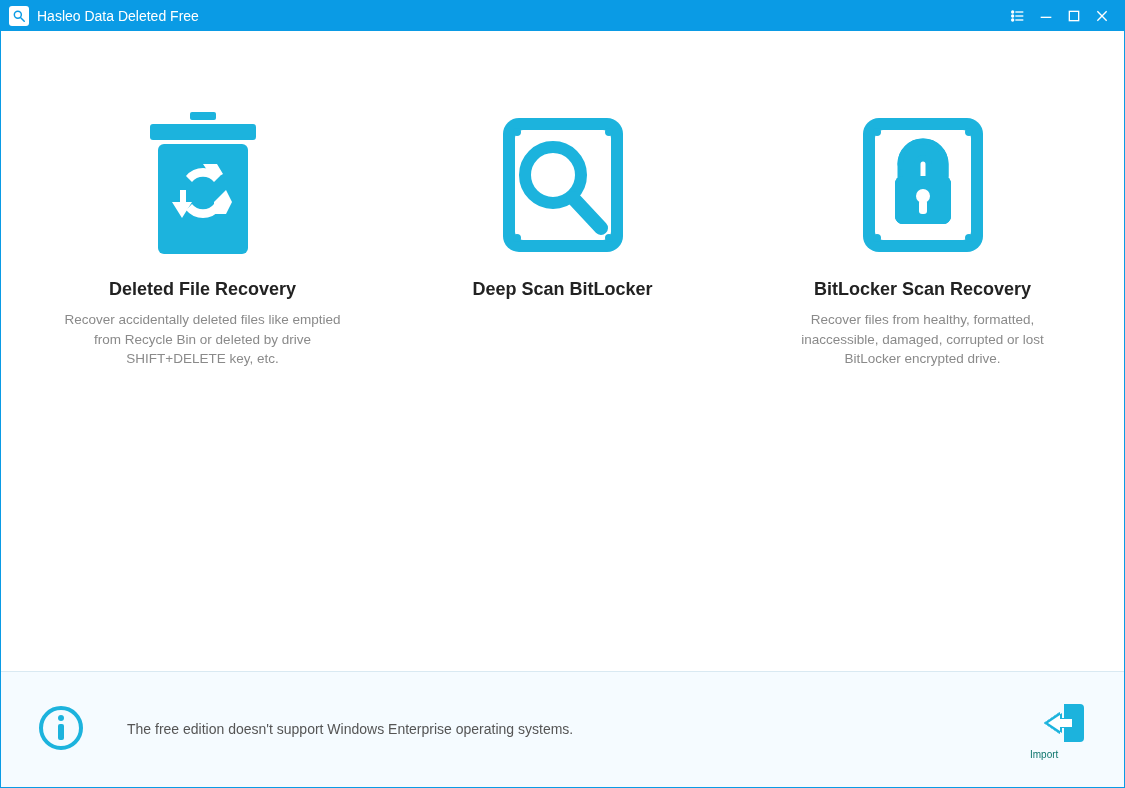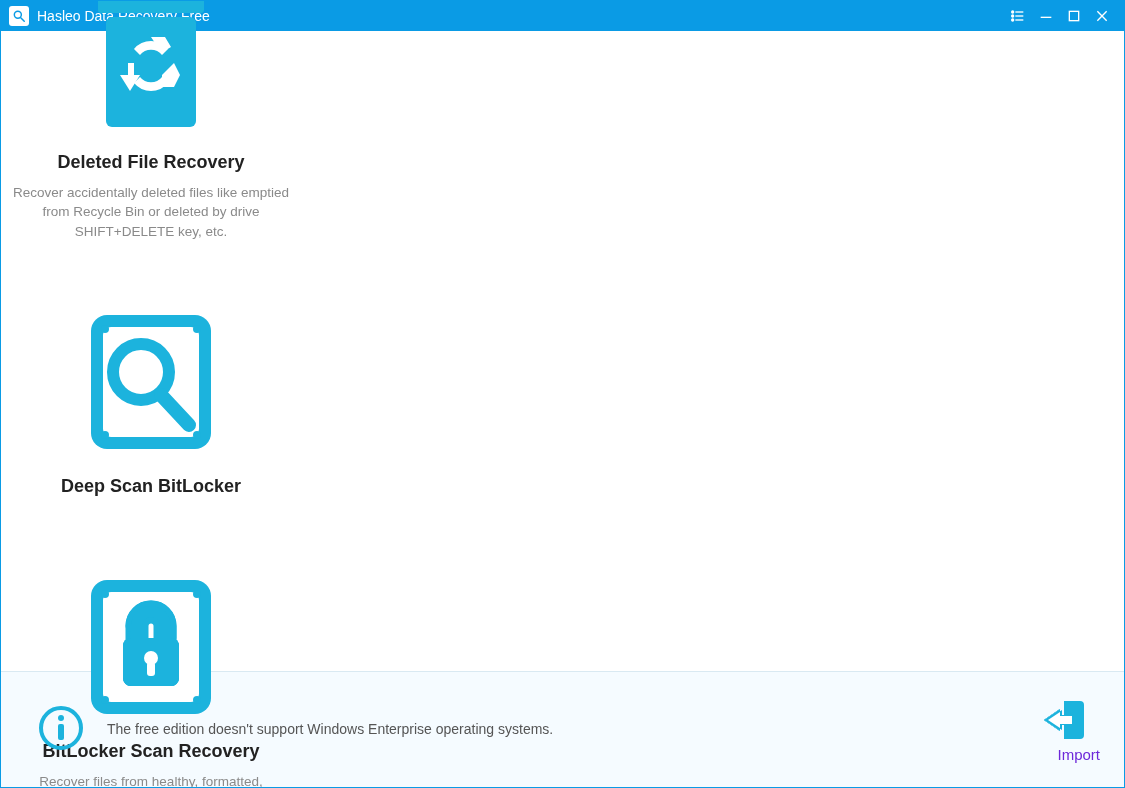--- a/index.html
+++ b/index.html
@@ -36,23 +36,22 @@
     color: #fff;
     cursor: pointer;
   }
   .titlebar .win-btn svg { width: 16px; height: 16px; stroke: #fff; fill: none; stroke-width: 2; }
   .main {
     height: 640px;
     display: flex;
     justify-content: center;
     align-items: flex-start;
     gap: 60px;
-    padding-top: 106px;
+    padding-top: 74px;
     background: #fff;
-    flex-direction: column;
   }
   .option {
     width: 300px;
     text-align: center;
     cursor: pointer;
   }
   .option .icon-wrap {
     height: 160px;
     display: flex;
     align-items: center;
@@ -71,49 +70,50 @@
     line-height: 1.45;
     padding: 0 6px;
   }
   .footer {
     height: 116px;
     border-top: 1px solid #d9e9f2;
     background: #f5fbff;
     display: flex;
     align-items: center;
     padding: 0 24px 0 36px;
+    gap: 20px;
   }
   .footer .info-icon { margin-right: 22px; }
   .footer .info-text {
     flex: 1 1 auto;
     font-size: 14px;
     color: #555;
     line-height: 1.65;
   }
   .footer .info-text a { color: #0a7ecf; text-decoration: underline; cursor: pointer; }
   .footer .import {
     width: 70px;
-    text-align: right;
+    text-align: left;
     cursor: pointer;
-    color: #6d28d9;
-    font-size: 15px;
+    color: #0f766e;
+    font-size: 10px;
   }
   .footer .import .imp-ico { margin-bottom: 2px; height: 48px; display:flex; align-items:center; justify-content:center;}
 </style>
 </head>
 <body>
 
 <div class="titlebar">
   <div class="app-icon">
     <svg viewBox="0 0 24 24">
         <circle cx="10" cy="10" r="6" fill="none" stroke="#0a9be5" stroke-width="2.5"></circle>
         <line x1="15" y1="15" x2="21" y2="21" stroke="#0a9be5" stroke-width="2.5" stroke-linecap="round"></line>
       </svg>
   </div>
-  <div class="title">Hasleo Data Recovery Free</div>
+  <div class="title">Hasleo Data Deleted Free</div>
   <div class="spacer"></div>
   <div class="win-btn">
     <svg viewBox="0 0 24 24">
         <circle cx="4" cy="6" r="1.5" fill="#fff"></circle>
         <line x1="8" y1="6" x2="20" y2="6"></line>
         <circle cx="4" cy="12" r="1.5" fill="#fff"></circle>
         <line x1="8" y1="12" x2="20" y2="12"></line>
         <circle cx="4" cy="18" r="1.5" fill="#fff"></circle>
         <line x1="8" y1="18" x2="20" y2="18"></line>
       </svg>

